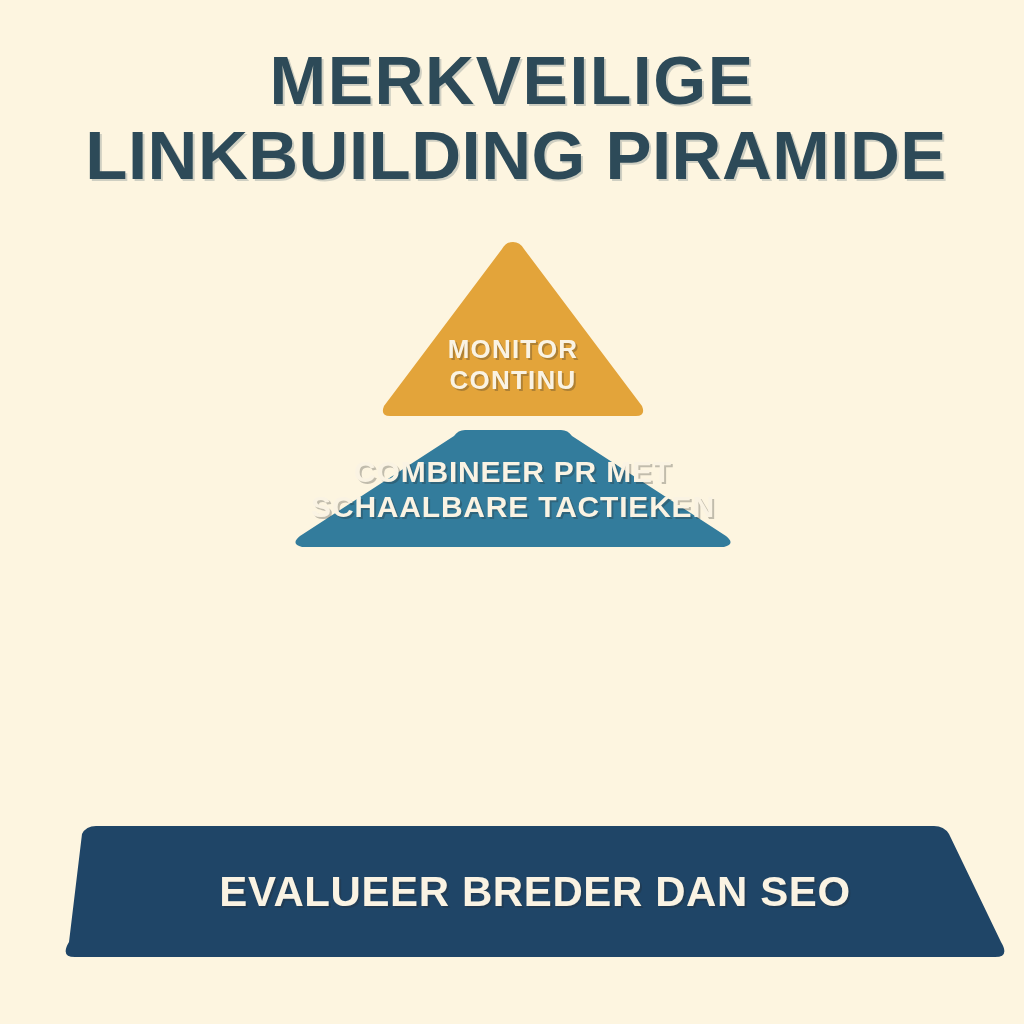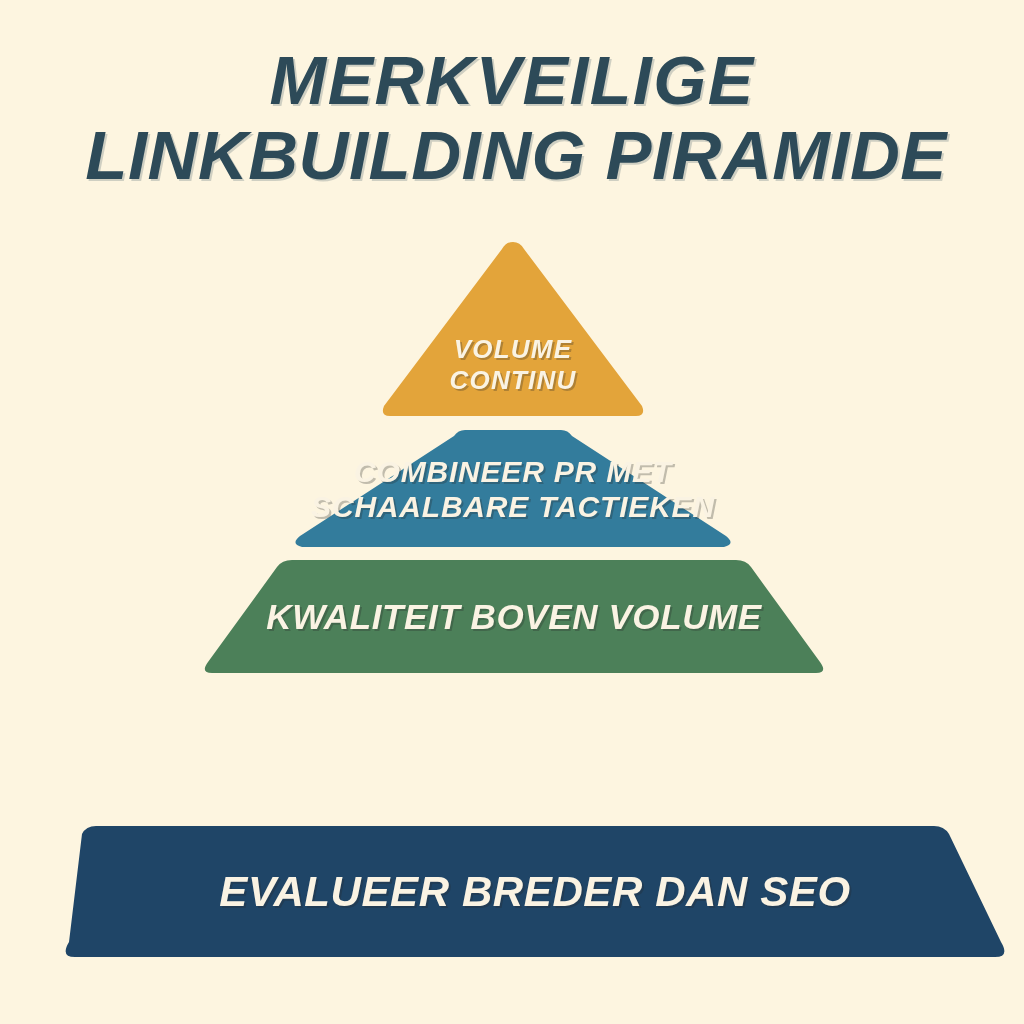--- a/index.html
+++ b/index.html
@@ -13,21 +13,20 @@
     font-family: "Liberation Sans", sans-serif;
     overflow: hidden;
     position: relative;
   }
 
   #infographic {
     position: absolute;
     inset: 0;
     width: 1024px;
     height: 804px;
-    font-style: italic;
   }
 
   
   .title-block {
     position: absolute;
     left: 0;
     top: 42px;
     width: 1024px;
     text-align: center;
     user-select: none;
@@ -107,38 +106,32 @@
     <span class="title-line line1">MERKVEILIGE</span>
     <span class="title-line line2">LINKBUILDING PIRAMIDE</span>
   </div>
 
   <div id="pyramid">
 
     <div class="level" id="level-1">
       <svg class="level-shape" viewBox="0 0 266 178" preserveAspectRatio="none">
         <path d="M 133 2 Q 140 2 144 9 L 262 166 Q 266 176 256 176 L 10 176 Q 0 176 4 166 L 122 9 Q 126 2 133 2 Z" fill="#E3A43A"></path>
       </svg>
-      <div class="level-label">VOLUME
+      <div class="level-label">MONITOR
 CONTINU</div>
     </div>
 
     <div class="level" id="level-2">
       <svg class="level-shape" viewBox="0 0 446 122" preserveAspectRatio="none">
         <path d="M 175 2 L 271 2 Q 278 2 282 8 L 436 108 Q 446 116 434 119 L 12 119 Q 0 116 10 108 L 164 8 Q 168 2 175 2 Z" fill="#337C9C"></path>
       </svg>
       <div class="level-label">COMBINEER PR MET
 SCHAALBARE TACTIEKEN</div>
     </div>
 
-    <div class="level" id="level-3">
-      <svg class="level-shape" viewBox="0 0 628 118" preserveAspectRatio="none">
-        <path d="M 92 2 L 536 2 Q 546 2 551 9 L 620 104 Q 628 115 616 115 L 12 115 Q 0 115 8 104 L 77 9 Q 82 2 92 2 Z" fill="#4C8059"></path>
-      </svg>
-      <div class="level-label">KWALITEIT BOVEN VOLUME</div>
-    </div>
 
 
     <div class="level" id="level-5">
       <svg class="level-shape" viewBox="0 0 950 136" preserveAspectRatio="none">
         <path d="M 36 2 L 874 2 Q 884 2 889 10 L 941 118 Q 950 133 935 133 L 15 133 Q 0 133 9 118 L 22 10 Q 26 2 36 2 Z" fill="#1F4567"></path>
       </svg>
       <div class="level-label">EVALUEER BREDER DAN SEO</div>
     </div>
 
   </div>

